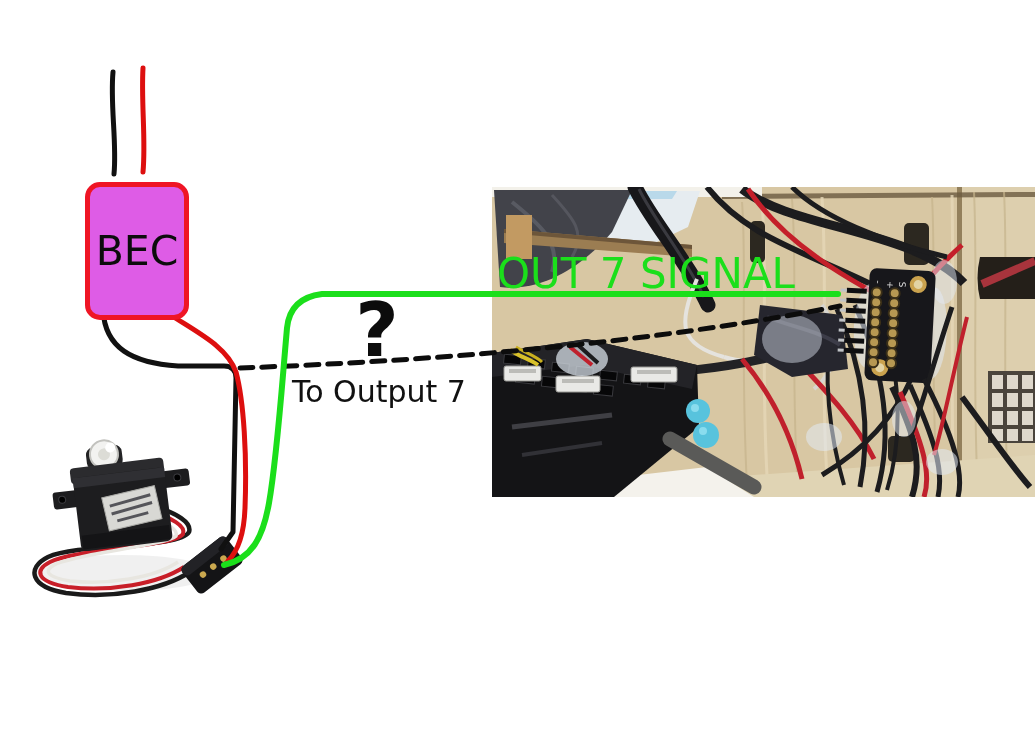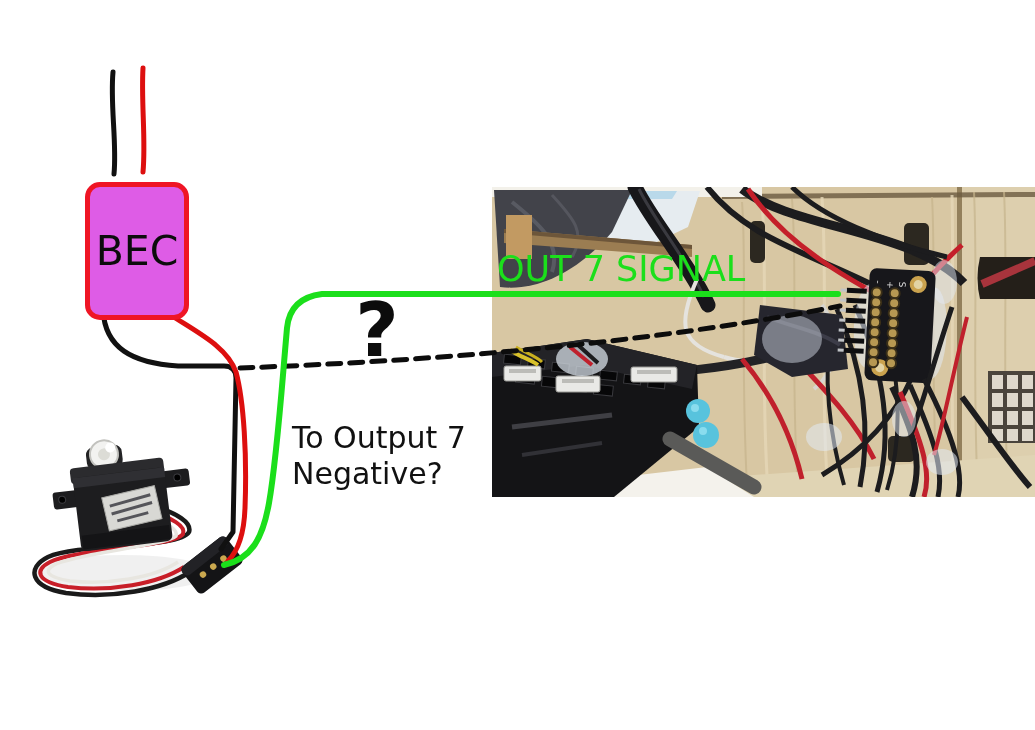--- a/index.html
+++ b/index.html
@@ -6,22 +6,22 @@
   #canvas{position:relative;width:1035px;height:730px;background:#ffffff;overflow:hidden;
           font-family:"DejaVu Sans","Liberation Sans",sans-serif;}
   .abs{position:absolute;}
   #bat-label{left:96px;top:28px;font-size:37px;color:#0c0c0c;letter-spacing:1px;}
   #bec-box{left:85px;top:182px;width:104px;height:138px;background:#de5ce6;
            border:5px solid #ef1525;border-radius:15px;box-sizing:border-box;
            display:flex;align-items:center;justify-content:center;}
   #bec-box span{font-size:41px;color:#0c0c0c;}
   #question-mark{left:346px;top:293px;width:62px;text-align:center;
                  font-size:75px;font-weight:bold;color:#0c0c0c;line-height:1;}
-  #question-text{left:292px;top:374px;font-size:30px;color:#111;line-height:1.2;margin-top:46px;}
-  #out7-label{left:497px;top:249px;font-size:35px;color:#1bdf1b;white-space:nowrap;letter-spacing:0px;}
+  #question-text{left:292px;top:374px;font-size:30px;color:#111;line-height:1.2;}
+  #out7-label{left:497px;top:249px;font-size:42px;color:#1bdf1b;white-space:nowrap;letter-spacing:0px;}
   #photo{left:492px;top:187px;width:543px;height:310px;overflow:hidden;background:#d8c7a3;}
   svg{display:block;}
   #overlay{left:0;top:0;}
   #servo{left:18px;top:433px;}
 </style>
 </head>
 <body>
 
 <div id="canvas">
 
@@ -278,18 +278,17 @@
 
 
   <div id="bec-box" class="abs">
     <span>BEC</span>
   </div>
 
   <div id="question-mark" class="abs">?</div>
 
   <div id="question-text" class="abs">
     <div>To Output 7</div>
-    <div>Negative?</div>
   </div>
 
   <div id="out7-label" class="abs">OUT 7 SIGNAL</div>
 
 </div>
 
 </body></html>

